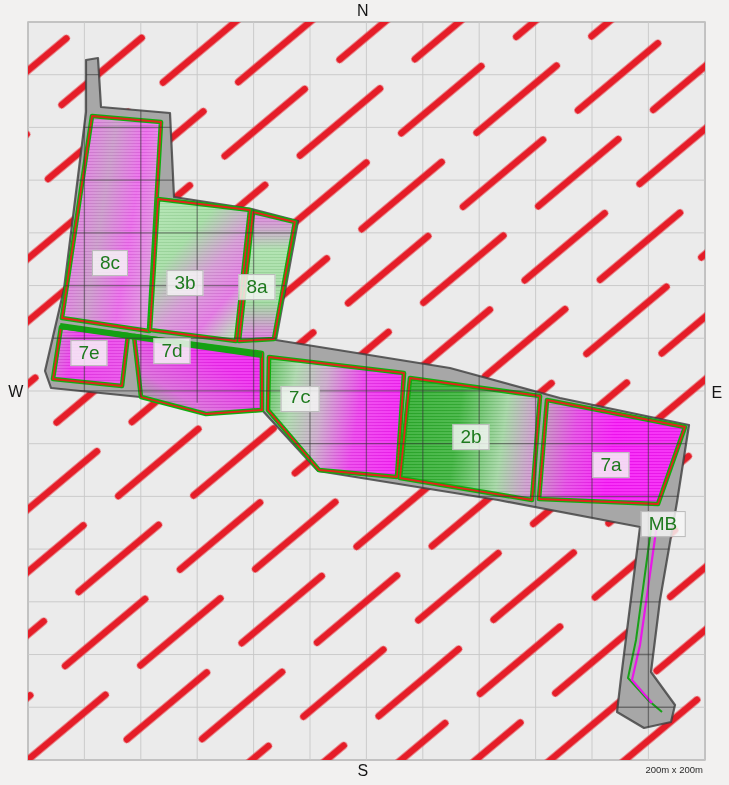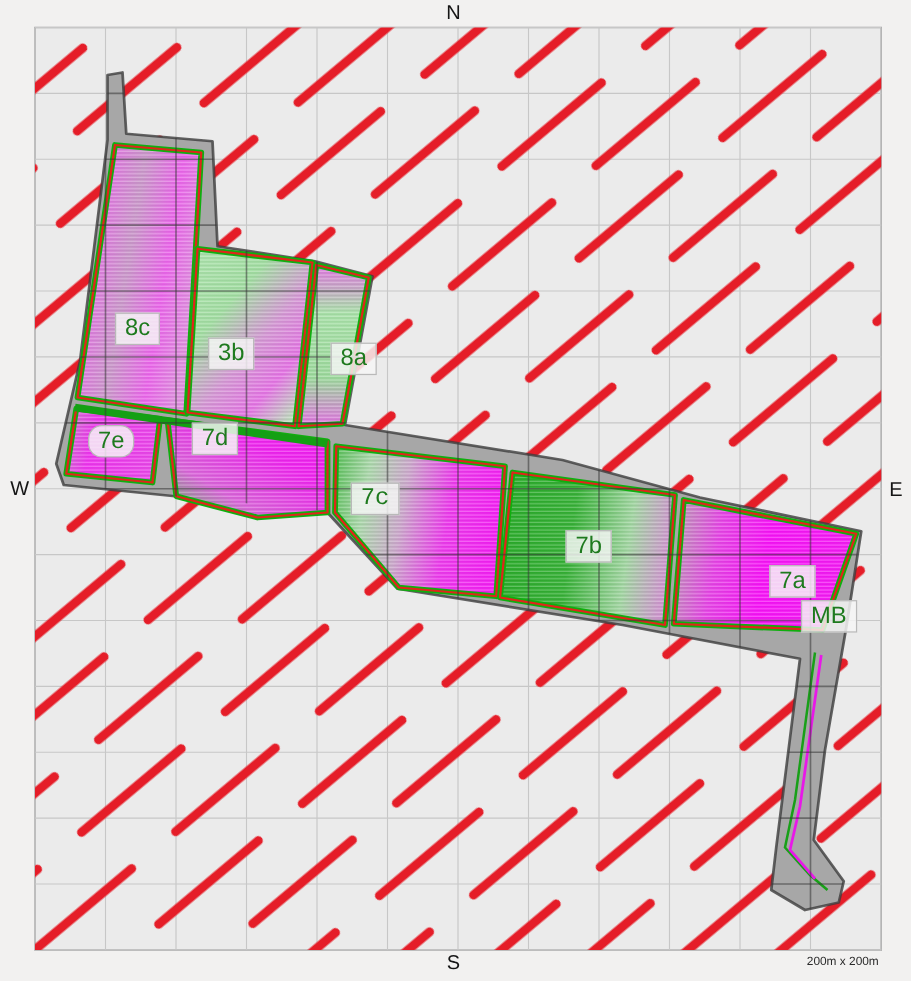--- a/index.html
+++ b/index.html
@@ -220,21 +220,21 @@
   <div class="compass-label" style="left:363px;top:3px;">N</div>
   <div class="compass-label" style="left:363px;top:763px;">S</div>
   <div class="compass-label" style="left:16px;top:384px;">W</div>
   <div class="compass-label" style="left:717px;top:385px;">E</div>
 
   <div class="scale-note">200m x 200m</div>
 
   <div id="labels-layer">
       <div class="field-label" style="left: 110px; top: 263px;">8c</div>
       <div class="field-label" style="left: 185px; top: 283px;">3b</div>
-      <div class="field-label" style="left: 257px; top: 287px; margin-left: 26px;">8a</div>
-      <div class="field-label" style="left: 89px; top: 353px; border-radius: 11px;">7e</div>
+      <div class="field-label" style="left: 257px; top: 287px;">8a</div>
+      <div class="field-label" style="left: 89px; top: 353px;">7e</div>
       <div class="field-label" style="left: 172px; top: 351px;">7d</div>
       <div class="field-label" style="left: 300px; top: 399px; font-family: Liberation Mono, monospace;">7c</div>
-      <div class="field-label" style="left: 471px; top: 437px;">7b</div>
-      <div class="field-label" style="left: 634px; top: 465px;">7a</div>
-      <div class="field-label" style="left: 663px; top: 493px;">MB</div>
+      <div class="field-label" style="left: 471px; top: 437px;">2b</div>
+      <div class="field-label" style="left: 611px; top: 465px;">7a</div>
+      <div class="field-label" style="left: 663px; top: 524px;">MB</div>
     </div>
 </div>
 
 </body></html>

